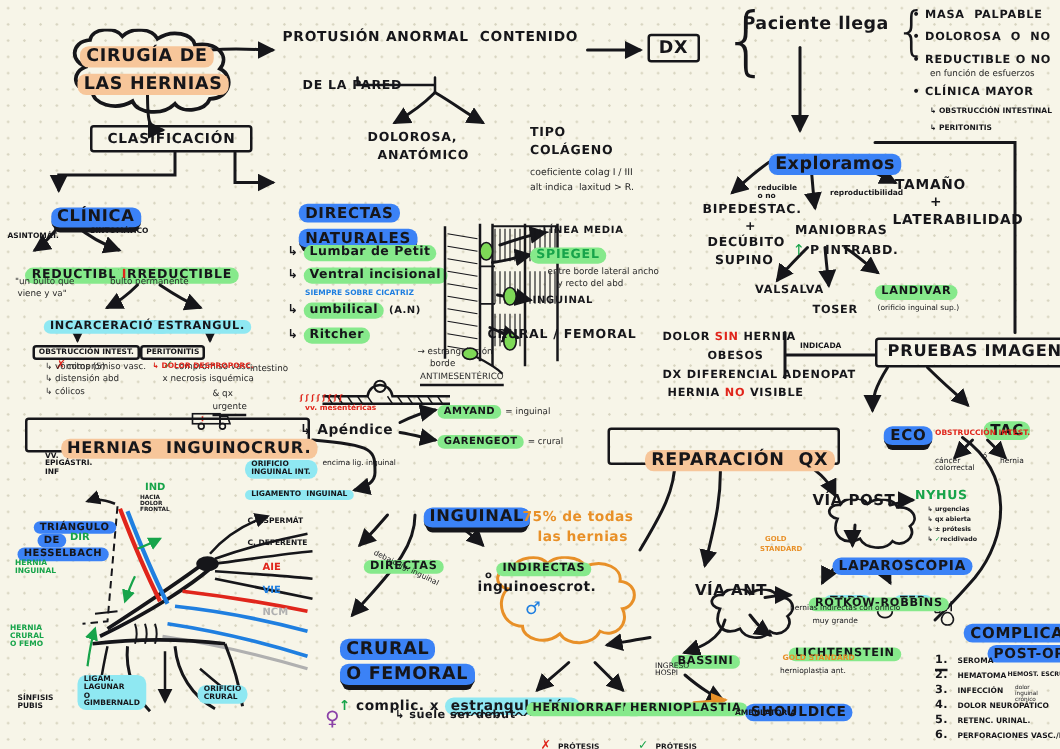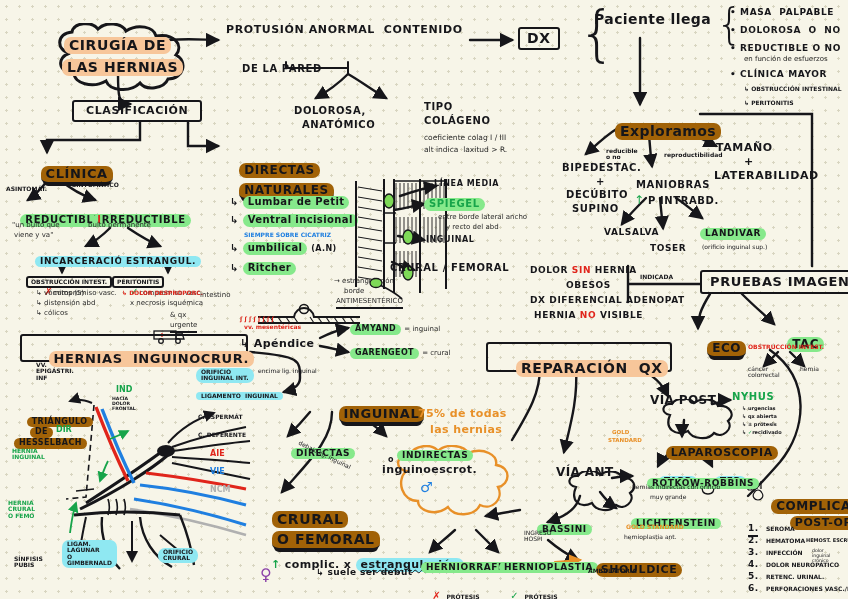--- a/index.html
+++ b/index.html
@@ -20,21 +20,21 @@
   .cap{font-weight:bold;letter-spacing:.6px;}
   .t8{font-size:8px;}
   .t9{font-size:9px;}
   .t10{font-size:10px;}
   .t11{font-size:11px;}
   .t12{font-size:12px;}
   .t13{font-size:13px;}
   .t14{font-size:14px;}
   
   .hl{border-radius:7px;padding:1px 5px;display:inline-block;}
-  .hl-y{background:#a16207;}
+  .hl-y{background:#3b82f6;}
   .hl-o{background:#f7c69a;}
   .hl-g{background:#86e98b;}
   .hl-c{background:#8fe8f2;}
   .red{color:#e0251b;}
   .green{color:#17a44a;}
   .orange{color:#e89028;}
   .blue{color:#1f7fe0;}
   .purple{color:#8b41a8;}
   .grey{color:#b0b0b0;}
   .under{border-bottom:2.5px solid #16161a;padding-bottom:1px;}

